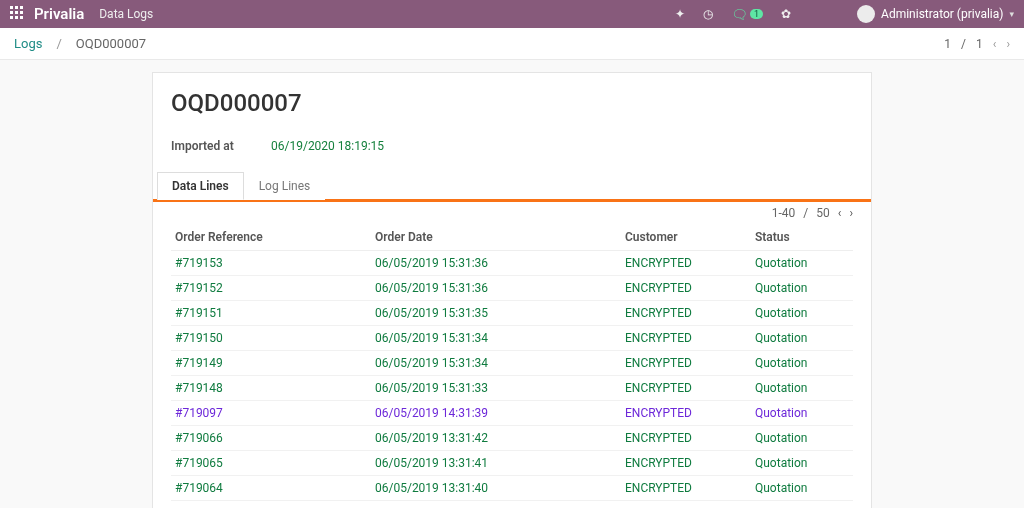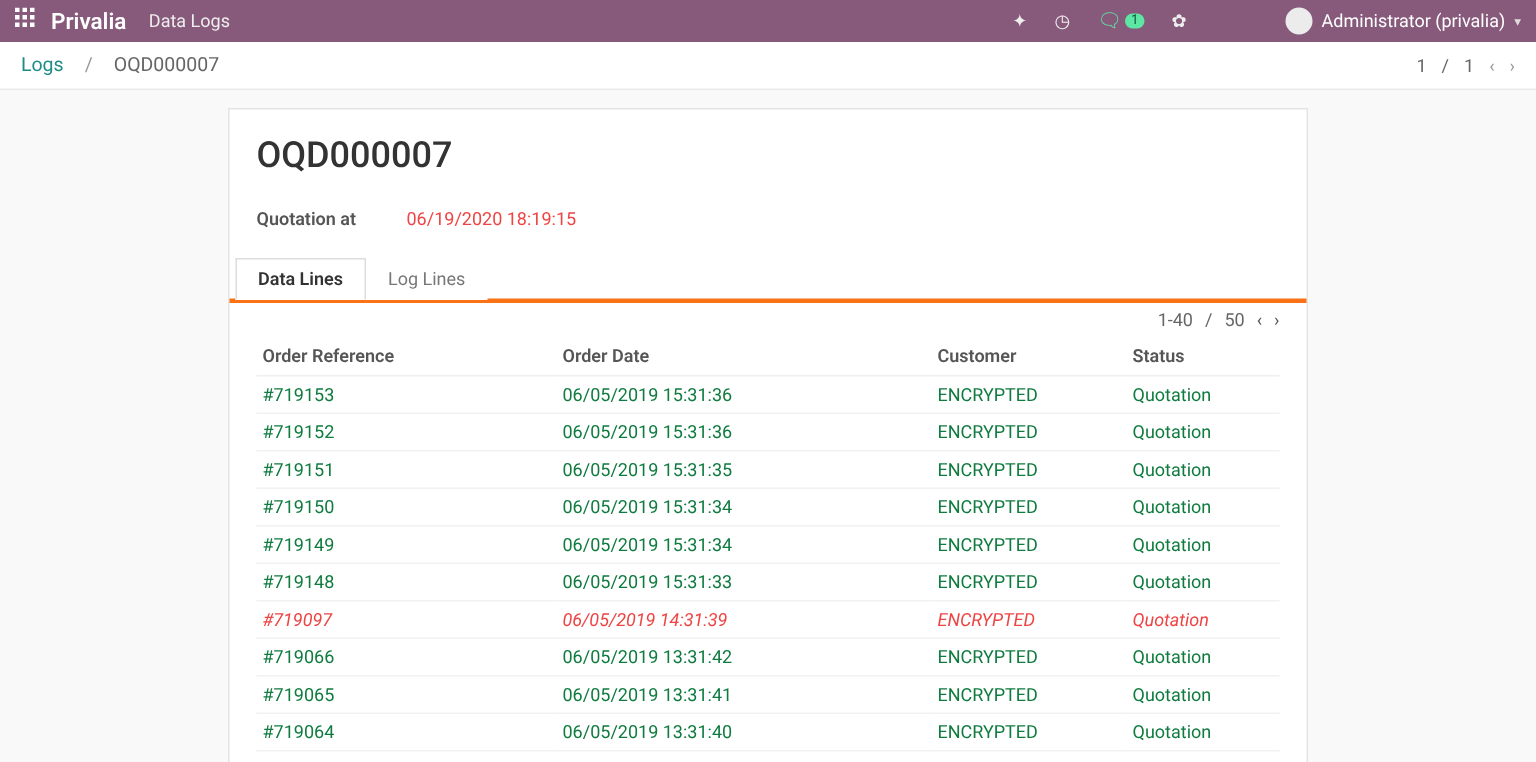--- a/index.html
+++ b/index.html
@@ -22,34 +22,34 @@
 .crumb-sep { color: #999; margin: 0 4px; }
 .crumb-current { color: #666; }
 .pager { margin-left: auto; display: flex; align-items: center; gap: 10px; color: #666; font-size: 12px; }
 .pager-arrow { color: #999; cursor: pointer; font-size: 12px; }
 
 .sheet-wrap { padding: 12px 0 0 0; display: flex; justify-content: center; }
 .sheet { background: #fff; border: 1px solid #e4e4e4; width: 720px; padding: 16px 18px 0 18px; }
 .sheet h1 { font-size: 24px; font-weight: 500; color: #333; margin-bottom: 22px; }
 .field-row { display: flex; align-items: center; font-size: 12px; margin-bottom: 18px; }
 .field-label { width: 100px; color: #555; font-weight: 600; }
-.field-value { color: #ef4444; }
+.field-value { color: #15803d; }
 
 .tabs { display: flex; border-bottom: 3px solid #f97316; margin: 0 -18px; padding: 0 4px; }
 .tab { padding: 6px 14px; font-size: 12px; color: #777; cursor: pointer; border: 1px solid transparent; border-bottom: none; position: relative; top: 1px; background: #fff; }
 .tab.active { border-color: #ddd; color: #333; font-weight: 600; background: #fff; border-bottom: 1px solid #fff; }
 
 .table-pager { display: flex; justify-content: flex-end; gap: 8px; padding: 4px 0; font-size: 12px; color: #666; }
 .table-pager .arrow { color: #555; cursor: pointer; font-size: 12px; }
 
 .tbl { width: 100%; border-collapse: collapse; font-size: 12px; }
 .tbl th { text-align: left; font-weight: 600; color: #555; padding: 6px 4px; border-bottom: 1px solid #eee; }
 .tbl td { padding: 5px 4px; border-bottom: 1px solid #f1f1f1; }
 .row-green td { color: #0f7b3f; }
-.row-red td { color: #ef4444; font-style: italic; }
+.row-red td { color: #6d28d9; }
 .col-ref { width: 200px; }
 .col-date { width: 250px; }
 .col-cust { width: 130px; }
 .col-status { }
 </style>
 </head>
 <body>
 
 <div class="navbar">
   <div class="nav-left">
@@ -92,21 +92,21 @@
     <span>1</span>
     <span class="pager-arrow">‹</span>
     <span class="pager-arrow">›</span>
   </div>
 </div>
 
 <div class="sheet-wrap">
   <div class="sheet">
     <h1>OQD000007</h1>
     <div class="field-row">
-      <span class="field-label">Quotation at</span>
+      <span class="field-label">Imported at</span>
       <span class="field-value">06/19/2020 18:19:15</span>
     </div>
 
     <div class="tabs">
       <div class="tab active">Data Lines</div>
       <div class="tab">Log Lines</div>
     </div>
 
     <div class="table-pager">
       <span>1-40</span>

